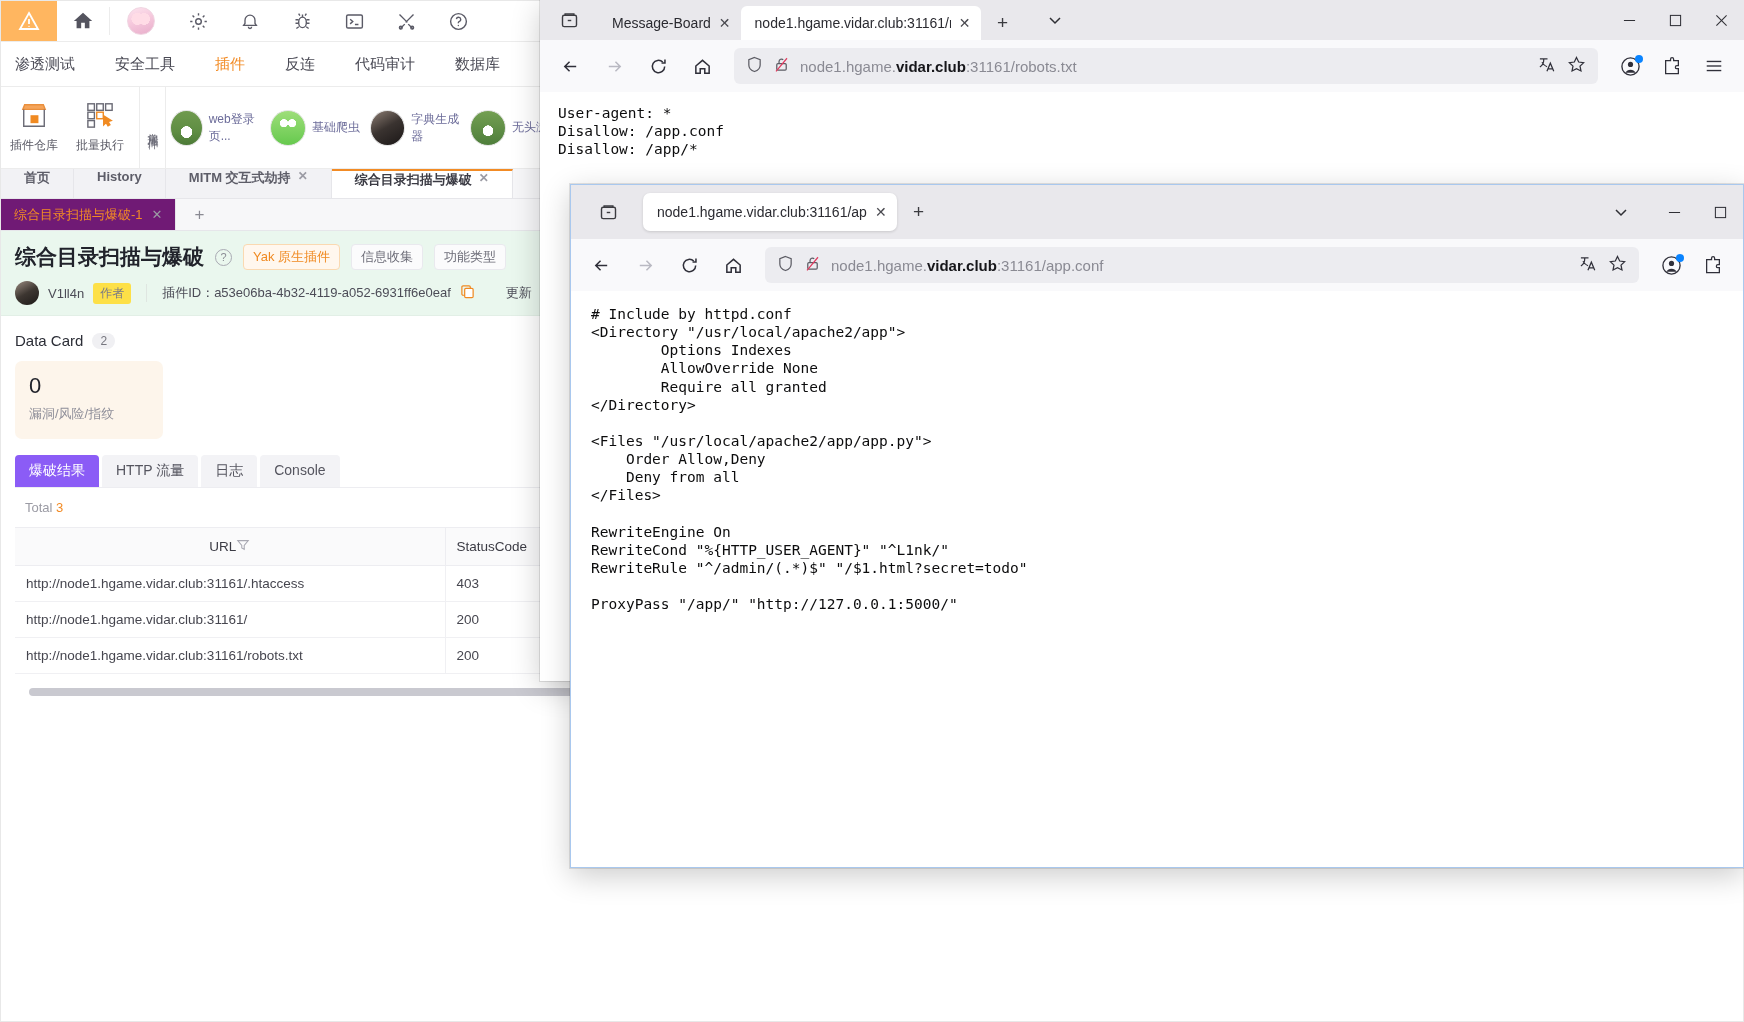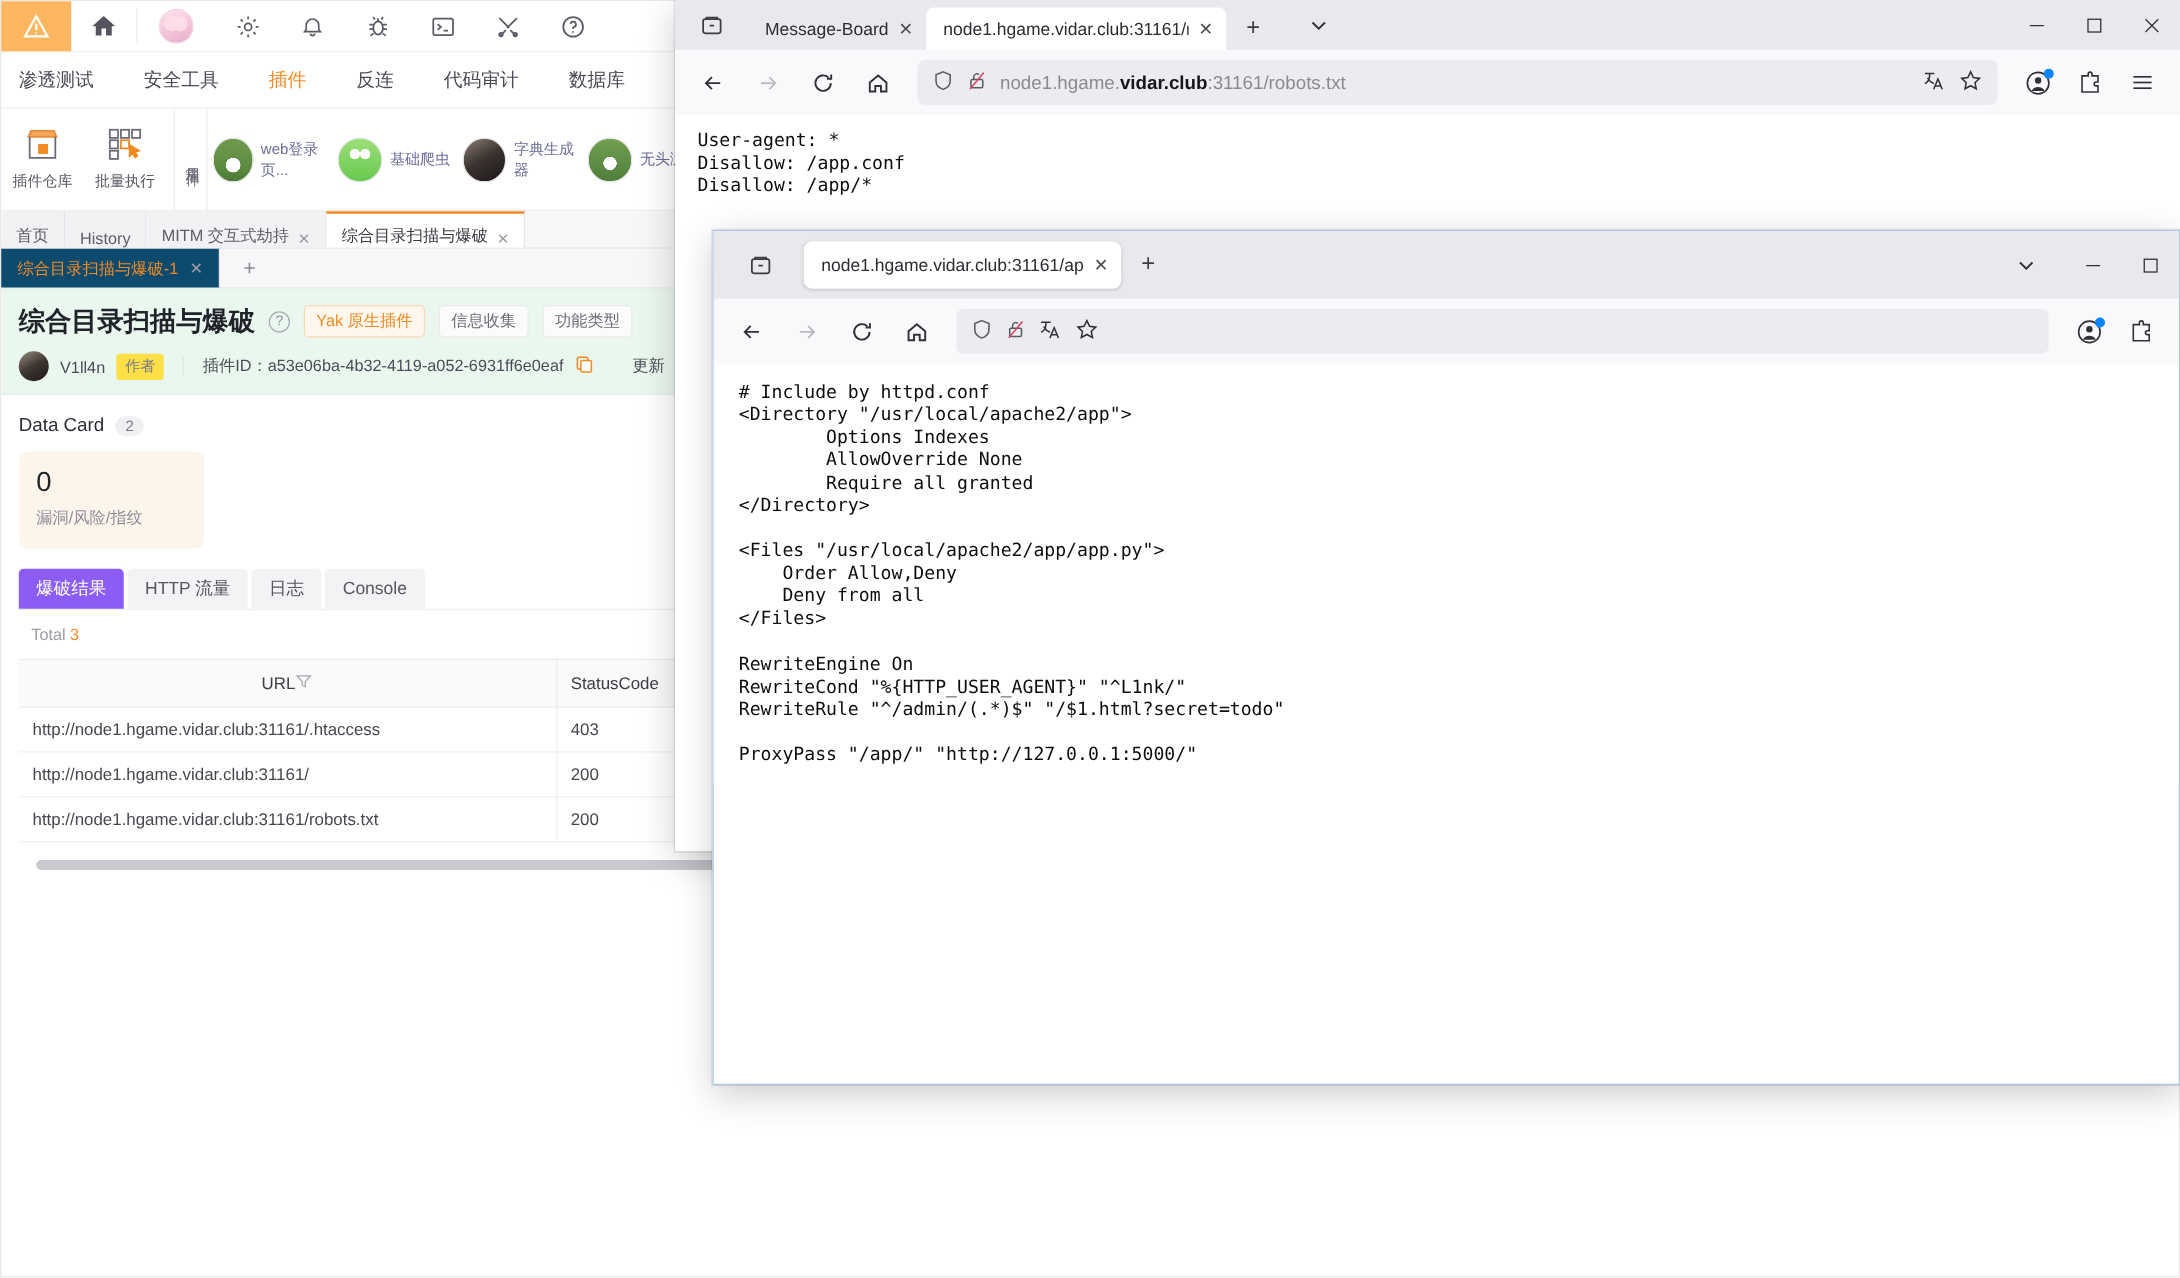--- a/index.html
+++ b/index.html
@@ -80,32 +80,32 @@
   .plug-ava.cat   { background:linear-gradient(150deg,#8d7e74 0%, #3a3330 48%, #1b1717 100%); }
   .plug-ava.brow  { background:
       radial-gradient(circle at 50% 58%, #ffffff 0 20%, rgba(0,0,0,0) 21%),
       linear-gradient(180deg,#739f52 0%, #4e7e3b 100%); }
 
   .yak-tabrow1 {
     height:30px; display:flex; align-items:stretch; background:#f7f7f9;
     border-bottom:1px solid #e6e6ea;
   }
   .ytab {
-    display:flex; align-items:flex-end; gap:7px; padding:0 12px; font-size:13px;
-    color:#5d5d68; border-right:1px solid #e6e6ea; background:#f2f2f5; cursor:default;
+    display:flex; align-items:flex-start; gap:7px; padding:0 23px; font-size:13px;
+    color:#5d5d68; border-right:1px solid #e6e6ea; background:#f2f2f5; cursor:default;font-weight:bold;
   }
   .ytab.sel { background:#fff; border-top:2px solid #f28b25; color:#3b3b44; }
   .ytab .x { color:#9b9ba4; font-size:12px; }
   .yak-tabrow2 {
     height:32px; display:flex; align-items:stretch; background:#f7f7f9;
     border-bottom:1px solid #e6e6ea;
   }
   .ytab2 {
     display:flex; align-items:center; gap:9px; padding:0 13px; font-size:13px;
-    color:#f28b25; background:#0c4a6e; border-right:1px solid #e6e6ea;
+    color:#f28b25; background:#701a75; border-right:1px solid #e6e6ea;
   }
   .ytab2 .x { color:#9b9ba4; }
   .ytab-add { width:46px; display:flex;align-items:center;justify-content:center;color:#8a8a93;font-size:17px; }
 
   .plugin-head {
     background:#eaf7ee; padding:12px 14px 10px 14px; border-bottom:1px solid #e2efe6;
   }
   .ph-title-row { display:flex; align-items:center; gap:11px; }
   .ph-title { font-size:21px; font-weight:bold; color:#21232b; }
   .ph-q {
@@ -616,20 +616,21 @@
             <path d="M9 1.6 15 4v5.4c0 3.4-2.6 5.9-6 7-3.4-1.1-6-3.6-6-7V4Z"></path>
           </svg>
       </span>
       <span>
         <svg width="17" height="17" viewBox="0 0 18 18" fill="none" stroke="#5b5b63" stroke-width="1.3">
             <rect x="4" y="8" width="10" height="7" rx="1.2"></rect>
             <path d="M6.4 8V5.8a2.6 2.6 0 0 1 4.4-1.8"></path>
             <line x1="3.2" y1="16.2" x2="14.8" y2="2.4" stroke="#e03a5e" stroke-width="1.3"></line>
           </svg>
       </span>
+      <span class="url-text"><span>node1.hgame.</span><b>vidar.club</b><span>:31161/app.conf</span></span>
       <span>
         <svg width="19" height="19" viewBox="0 0 20 20" fill="none" stroke="#30303a" stroke-width="1.3">
             <path d="M2 4h8M6 4v1.6c0 3-1.7 5.6-4 7M4.2 7.6c1.4 2.4 3.3 4 5.3 4.8"></path>
             <path d="M9.4 17.2 13 8.6l3.6 8.6M10.8 14.6h4.5"></path>
           </svg>
       </span>
       <span>
         <svg width="19" height="19" viewBox="0 0 20 20" fill="none" stroke="#30303a" stroke-width="1.3">
             <path d="M10 2.6 12.3 7.4l5.2.7-3.8 3.6 1 5.1-4.7-2.5-4.7 2.5 1-5.1L2.5 8.1l5.2-.7Z"></path>
           </svg>

